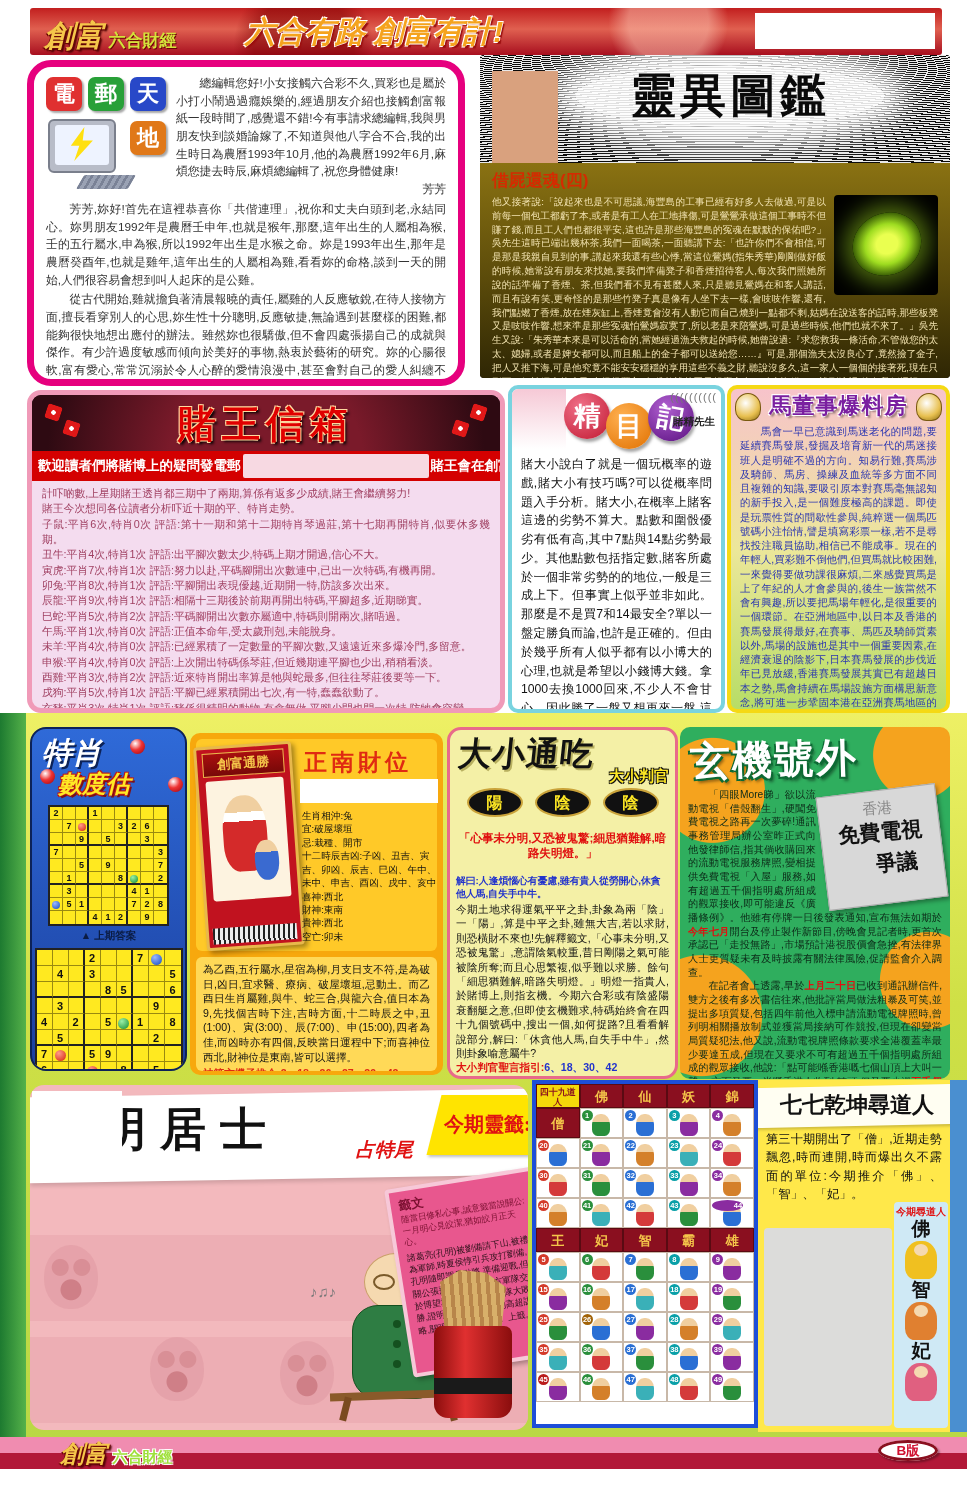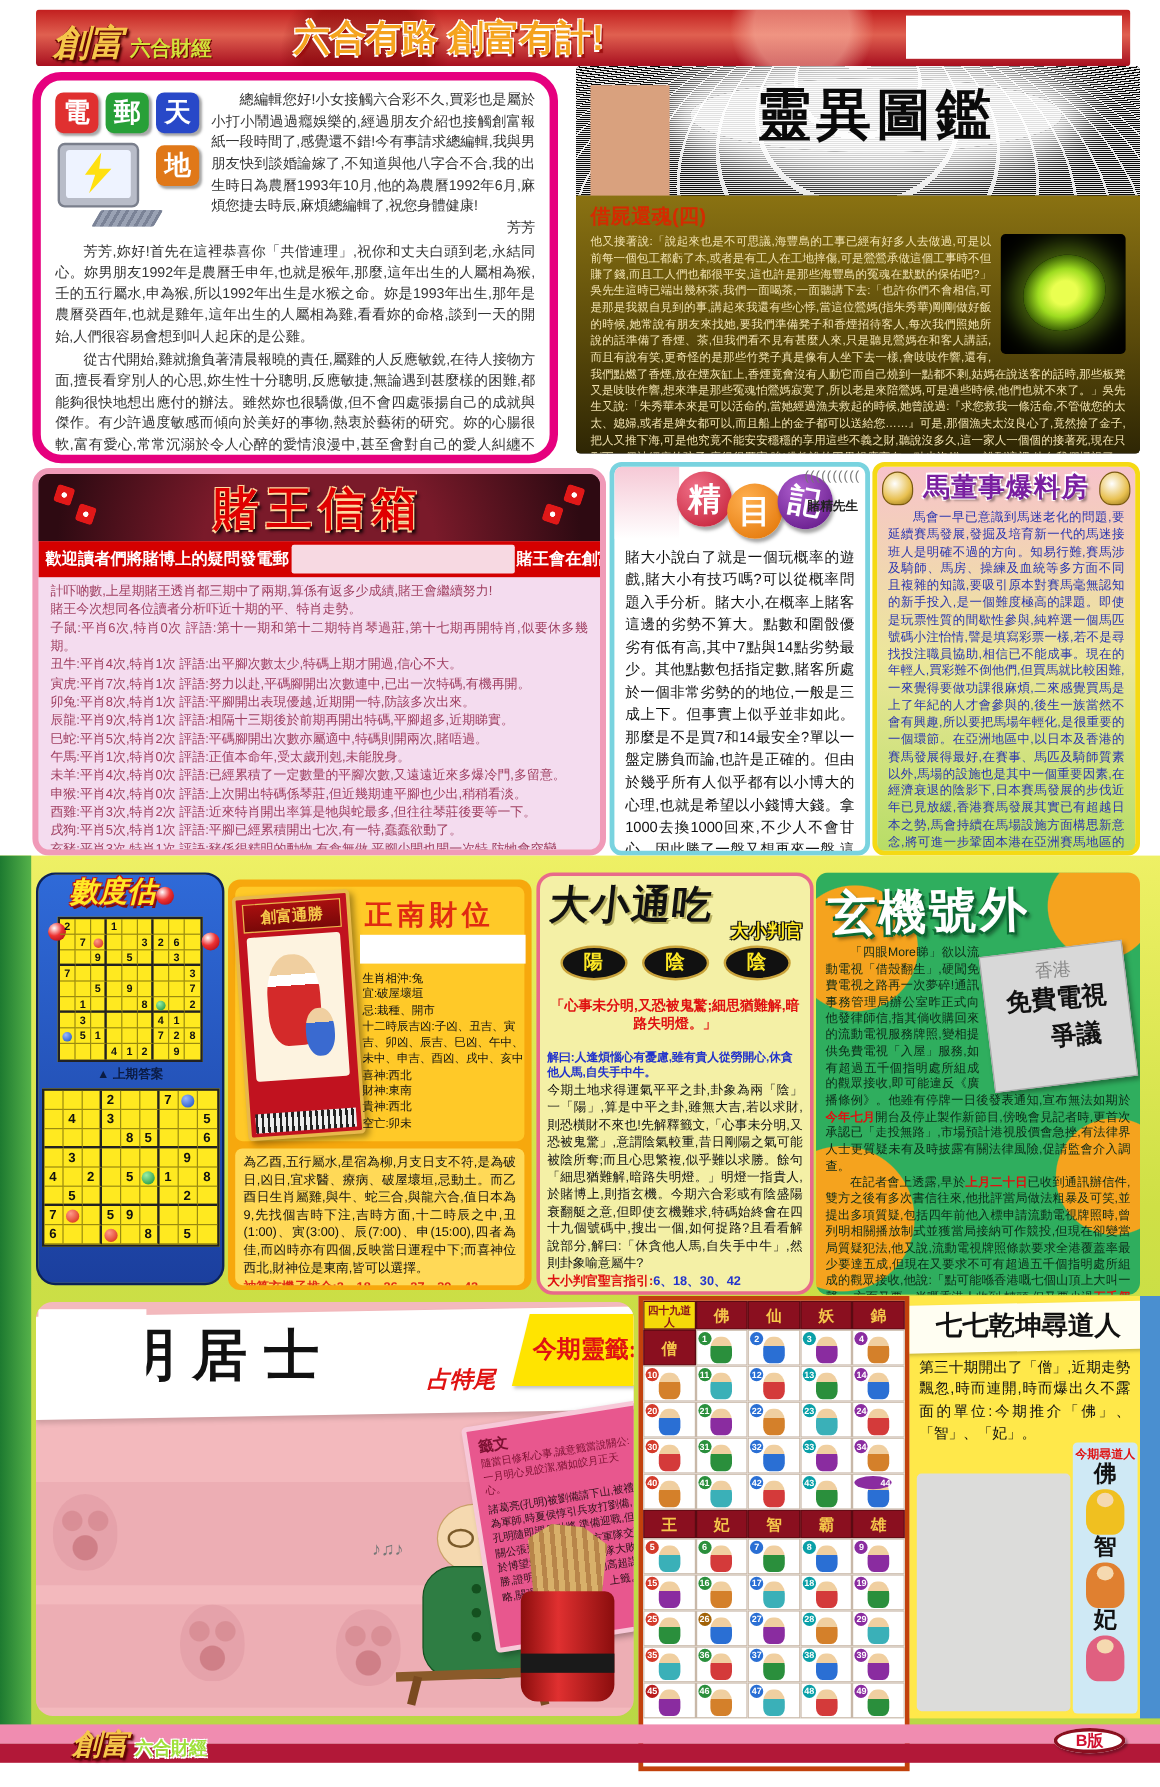--- a/index.html
+++ b/index.html
@@ -9,21 +9,21 @@
   
   .header{position:absolute;left:30px;top:8px;width:912px;height:47px;border-radius:3px;
     background:
       radial-gradient(circle at 70% 30%, rgba(255,200,180,.5) 0 40px, transparent 60px),
       radial-gradient(circle at 30% 80%, rgba(120,0,0,.45) 0 50px, transparent 70px),
       linear-gradient(180deg,#c21f1f,#e06050 45%,#a80f1f);}
   .logo-main{font-family:"Liberation Serif",serif;font-style:italic;font-weight:900;font-size:30px;
     color:#f5c64a;text-shadow:1px 1px 0 #6a0505,-1px 1px 0 #6a0505,2px 2px 2px #400;}
   .logo-sub{font-weight:900;font-size:17px;color:#d4e23a;text-shadow:1px 1px 0 #6a0505;}
   .hdr-logo{position:absolute;left:14px;top:8px;}
-  .hdr-slogan{position:absolute;left:215px;top:4px;font-weight:900;font-size:30px;
+  .hdr-slogan{position:absolute;left:215px;top:4px;font-weight:900;font-size:30px;font-style:italic;
     color:#f5a31e;text-shadow:-1px -1px 0 #fff,1px -1px 0 #fff,-1px 1px 0 #fff,2px 2px 1px #9c0f0f;}
   .hdr-censor{left:725px;top:5px;width:180px;height:36px;}
   
   .email-card{position:absolute;left:27px;top:60px;width:438px;height:326px;background:#fff;
     border:7px solid #e6007e;border-radius:24px;box-sizing:border-box;padding:8px 12px;overflow:hidden;}
   .email-icon{float:left;position:relative;width:122px;height:118px;margin:2px 8px 2px 0;}
   .tile{position:absolute;width:36px;height:34px;border-radius:7px;color:#fff;font-weight:900;
     font-size:22px;text-align:center;line-height:34px;box-shadow:2px 2px 2px rgba(0,0,0,.35);}
   .monitor{position:absolute;left:2px;top:42px;width:64px;height:50px;background:#b8bcc8;
     border-radius:6px;border:2px solid #7a7f8c;}
@@ -224,22 +224,22 @@
   .nc-sub{color:#7a1030;font-size:8.6px;line-height:1.35;}
   .nc-body{color:#2a1018;font-size:8.8px;line-height:1.4;margin-top:3px;}
   .cup{position:absolute;right:12px;bottom:10px;width:86px;height:150px;}
   .cup-sticks{position:absolute;left:10px;top:0;width:66px;height:66px;
     background:repeating-linear-gradient(85deg,#d8b06a 0 5px,#b8854a 5px 9px);
     clip-path:polygon(8% 100%,0 18%,30% 0,70% 4%,100% 26%,92% 100%);}
   .cup-body{position:absolute;left:4px;top:56px;width:78px;height:92px;border-radius:8px 8px 14px 14px;
     background:linear-gradient(90deg,#8a0d0d,#e03030 40%,#8a0d0d);}
   .cup-band{position:absolute;left:4px;top:108px;width:78px;height:16px;background:#1a1a1a;}
   
-  .qq-gridcard{position:absolute;left:532px;top:1080px;width:226px;height:396px;box-sizing:border-box;
-    border:4px solid #c2410c;background:#fff;overflow:hidden;}
+  .qq-gridcard{position:absolute;left:532px;top:1080px;width:226px;height:348px;box-sizing:border-box;
+    border:4px solid #1d4ed8;background:#fff;overflow:hidden;}
   .qq-row{display:grid;grid-template-columns:repeat(5,1fr);}
   .qq-h{background:#8a0f1f;color:#f5c64a;font-weight:900;font-size:13px;text-align:center;height:24px;
     line-height:24px;border:1px solid #5a0a12;box-sizing:border-box;}
   .qq-corner{background:#f5d90a;color:#8a0f1f;font-size:9px;line-height:1.15;font-weight:900;
     padding-top:2px;height:24px;box-sizing:border-box;text-align:center;border:1px solid #5a0a12;}
   .qq-cell{position:relative;height:30px;background:#fff;border:1px solid #c8b8a8;box-sizing:border-box;}
   .qq-badge{position:absolute;left:1px;top:1px;width:11px;height:11px;border-radius:50%;color:#fff;
     font-size:7.5px;line-height:11px;text-align:center;font-weight:700;}
   .qq-fig{width:18px;height:22px;margin:5px auto 0;border-radius:45% 45% 30% 30%;}
   .qq-right{position:absolute;left:758px;top:1080px;width:192px;height:352px;background:#ffe84a;
@@ -373,20 +373,21 @@
       <p>馬會一早已意識到馬迷老化的問題,要延續賽馬發展,發掘及培育新一代的馬迷接班人是明確不過的方向。知易行難,賽馬涉及騎師、馬房、操練及血統等多方面不同且複雜的知識,要吸引原本對賽馬毫無認知的新手投入,是一個難度極高的課題。即使是玩票性質的間歇性參與,純粹選一個馬匹號碼小注怡情,譬是填寫彩票一樣,若不是尋找投注職員協助,相信已不能成事。現在的年輕人,買彩難不倒他們,但買馬就比較困難,一來覺得要做功課很麻煩,二來感覺買馬是上了年紀的人才會參與的,後生一族當然不會有興趣,所以要把馬場年輕化,是很重要的一個環節。在亞洲地區中,以日本及香港的賽馬發展得最好,在賽事、馬匹及騎師質素以外,馬場的設施也是其中一個重要因素,在經濟衰退的陰影下,日本賽馬發展的步伐近年已見放緩,香港賽馬發展其實已有超越日本之勢,馬會持續在馬場設施方面構思新意念,將可進一步鞏固本港在亞洲賽馬地區的龍頭地位。</p>
 
     </div>
   </div>
 
   <div class="bottom-bg"></div>
   <div class="left-strip"></div>
   <div class="right-strip"></div>
 
   <div class="texiao">
+    <div class="tx-t1">特肖</div>
     <span class="ball" style="left:98px;top:10px"></span>
     <span class="ball" style="left:8px;top:40px"></span>
     <span class="ball" style="left:136px;top:48px"></span>
     <div class="tx-t2">數度估</div>
     <div id="gridA" class="su-grid" style="grid-template-columns: repeat(9, 13px);">
         <div class="su-cell" style="width: 13px; height: 13px; line-height: 13px; font-size: 9px; border-right: 1px solid rgb(154, 138, 16); border-bottom: 1px solid rgb(154, 138, 16);">2</div>
         <div class="su-cell" style="width: 13px; height: 13px; line-height: 13px; font-size: 9px; border-right: 1px solid rgb(154, 138, 16); border-bottom: 1px solid rgb(154, 138, 16);"></div>
         <div class="su-cell" style="width: 13px; height: 13px; line-height: 13px; font-size: 9px; border-right: 2px solid rgb(34, 34, 34); border-bottom: 1px solid rgb(154, 138, 16);"></div>
         <div class="su-cell" style="width: 13px; height: 13px; line-height: 13px; font-size: 9px; border-right: 1px solid rgb(154, 138, 16); border-bottom: 1px solid rgb(154, 138, 16);">1</div>
         <div class="su-cell" style="width: 13px; height: 13px; line-height: 13px; font-size: 9px; border-right: 1px solid rgb(154, 138, 16); border-bottom: 1px solid rgb(154, 138, 16);"></div>
@@ -666,42 +667,20 @@
           <span class="qq-badge" style="background: rgb(10, 160, 168);">3</span>
           <div class="qq-fig" style="background: linear-gradient(rgb(240, 207, 160) 0px, rgb(240, 207, 160) 35%, rgb(138, 44, 160) 35%, rgb(138, 44, 160) 100%);"></div>
         </div>
         <div class="qq-cell">
           <span class="qq-badge" style="background: rgb(138, 44, 160);">4</span>
           <div class="qq-fig" style="background: linear-gradient(rgb(240, 207, 160) 0px, rgb(240, 207, 160) 35%, rgb(212, 128, 42) 35%, rgb(212, 128, 42) 100%);"></div>
         </div>
       </div>
       <div class="qq-row">
         <div class="qq-cell">
-          <span class="qq-badge" style="background: rgb(212, 58, 42);">10</span>
-          <div class="qq-fig" style="background: linear-gradient(rgb(240, 207, 160) 0px, rgb(240, 207, 160) 35%, rgb(212, 128, 42) 35%, rgb(212, 128, 42) 100%);"></div>
-        </div>
-        <div class="qq-cell">
-          <span class="qq-badge" style="background: rgb(42, 143, 60);">11</span>
-          <div class="qq-fig" style="background: linear-gradient(rgb(240, 207, 160) 0px, rgb(240, 207, 160) 35%, rgb(58, 176, 184) 35%, rgb(58, 176, 184) 100%);"></div>
-        </div>
-        <div class="qq-cell">
-          <span class="qq-badge" style="background: rgb(42, 111, 212);">12</span>
-          <div class="qq-fig" style="background: linear-gradient(rgb(240, 207, 160) 0px, rgb(240, 207, 160) 35%, rgb(212, 58, 58) 35%, rgb(212, 58, 58) 100%);"></div>
-        </div>
-        <div class="qq-cell">
-          <span class="qq-badge" style="background: rgb(10, 160, 168);">13</span>
-          <div class="qq-fig" style="background: linear-gradient(rgb(240, 207, 160) 0px, rgb(240, 207, 160) 35%, rgb(42, 143, 60) 35%, rgb(42, 143, 60) 100%);"></div>
-        </div>
-        <div class="qq-cell">
-          <span class="qq-badge" style="background: rgb(138, 44, 160);">14</span>
-          <div class="qq-fig" style="background: linear-gradient(rgb(240, 207, 160) 0px, rgb(240, 207, 160) 35%, rgb(42, 111, 212) 35%, rgb(42, 111, 212) 100%);"></div>
-        </div>
-      </div>
-      <div class="qq-row">
-        <div class="qq-cell">
           <span class="qq-badge" style="background: rgb(212, 58, 42);">20</span>
           <div class="qq-fig" style="background: linear-gradient(rgb(240, 207, 160) 0px, rgb(240, 207, 160) 35%, rgb(42, 111, 212) 35%, rgb(42, 111, 212) 100%);"></div>
         </div>
         <div class="qq-cell">
           <span class="qq-badge" style="background: rgb(42, 143, 60);">21</span>
           <div class="qq-fig" style="background: linear-gradient(rgb(240, 207, 160) 0px, rgb(240, 207, 160) 35%, rgb(138, 44, 160) 35%, rgb(138, 44, 160) 100%);"></div>
         </div>
         <div class="qq-cell">
           <span class="qq-badge" style="background: rgb(42, 111, 212);">22</span>
           <div class="qq-fig" style="background: linear-gradient(rgb(240, 207, 160) 0px, rgb(240, 207, 160) 35%, rgb(212, 128, 42) 35%, rgb(212, 128, 42) 100%);"></div>

